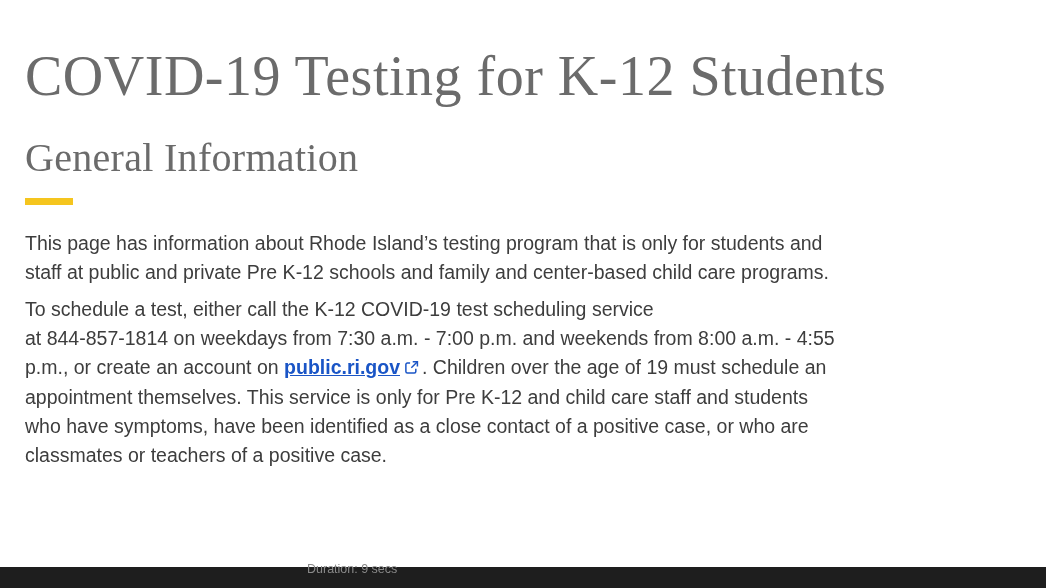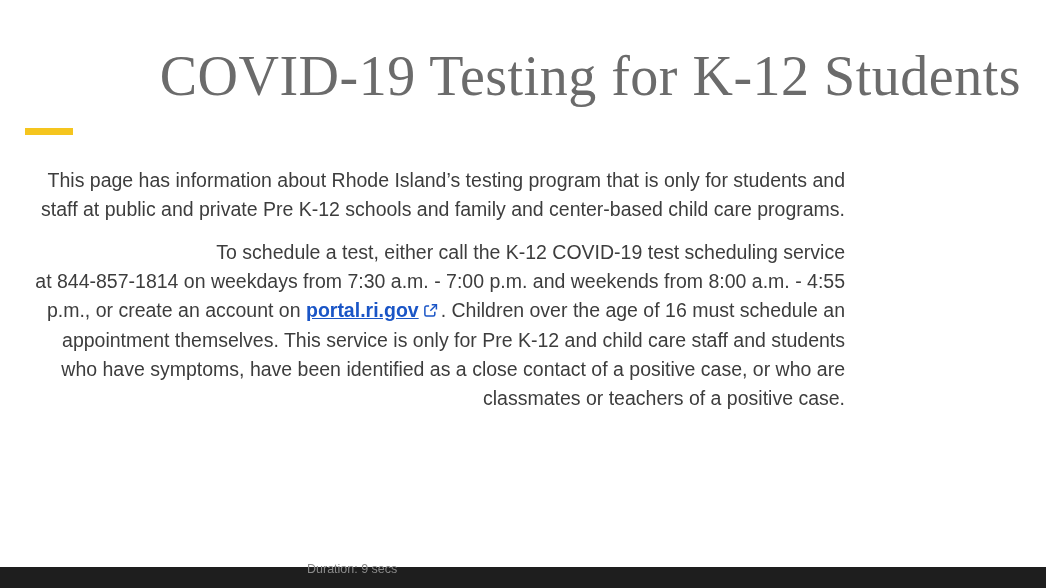--- a/index.html
+++ b/index.html
@@ -6,21 +6,21 @@
     --accent-yellow:#f5c51e;
     --link-blue:#1a55c6;
     --title-gray:#6b6b6b;
     --body-gray:#3d3d3d;
     --bar-dark:#1e1e1e;
     --duration-gray:#8a8a8a;
   }
   *{box-sizing:border-box;margin:0;padding:0;}
   html,body{width:1046px;height:588px;overflow:hidden;background:#ffffff;}
   body{position:relative;font-family:"Liberation Sans",sans-serif;}
-  .page{padding:42px 25px 0 25px;text-align:right;}
+  .page{padding:42px 25px 0 25px;}
   h1{
     font-family:"Liberation Serif","DejaVu Serif",serif;
     font-weight:400;
     font-size:56px;
     line-height:68px;
     color:var(--title-gray);
     letter-spacing:0.5px;
   }
   h1 span{display:block;}
   h2{
@@ -36,22 +36,22 @@
     width:48px;height:7px;
     background:var(--accent-yellow);
     margin-top:18px;
   }
   p{
     width:820px;
     font-size:19.5px;
     line-height:29px;
     color:var(--body-gray);
   }
-  .p1{margin-top:31px;}
-  .p2{margin-top:14px;}
+  .p1{margin-top:24px;}
+  .p2{margin-top:8px;}
   a.portal-link{
     color:var(--link-blue);
     font-weight:700;
     text-decoration:underline;
     cursor:pointer;
   }
   .ext-icon{
     display:inline-block;
     vertical-align:-1px;
     margin:0 3px 0 4px;
@@ -72,26 +72,27 @@
   }
 </style>
 </head>
 <body>
 
 <div class="page">
   <h1>
     <span>COVID-19 Testing for K-12 Students</span>
   </h1>
 
+  <h2>General Information</h2>
 
   <div class="rule"></div>
 
   <p class="p1">This page has information about Rhode Island’s testing program that is only for students and staff at public and private Pre K-12 schools and family and center-based child care programs.</p>
 
-  <p class="p2"><span>To schedule a test, either call the K-12 COVID-19 test scheduling service</span><br><span>at 844-857-1814 on weekdays from 7:30 a.m. - 7:00 p.m. and weekends from 8:00 a.m. - 4:55 p.m., or create an account on </span><a class="portal-link" href="#"><span>portal.ri.gov</span></a><span class="ext-icon"><svg width="15" height="15" viewBox="0 0 16 16" fill="none">
+  <p class="p2"><span>To schedule a test, either call the K-12 COVID-19 test scheduling service</span><br><span>at 844-857-1814 on weekdays from 7:30 a.m. - 7:00 p.m. and weekends from 8:00 a.m. - 4:55 p.m., or create an account on </span><a class="portal-link" href="#"><span>public.ri.gov</span></a><span class="ext-icon"><svg width="15" height="15" viewBox="0 0 16 16" fill="none">
           <path d="M6.5 3.2 H3.6 C2.7 3.2 2 3.9 2 4.8 v7.4 c0 .9 .7 1.6 1.6 1.6 h7.4 c.9 0 1.6-.7 1.6-1.6 V9.4" stroke="#1a55c6" stroke-width="1.6"></path>
           <path d="M9.3 1.8 h5 v5" stroke="#1a55c6" stroke-width="1.6"></path>
           <path d="M14 2.1 L7.8 8.3" stroke="#1a55c6" stroke-width="1.6"></path>
-        </svg></span><span>. Children over the age of 16 must schedule an appointment themselves. This service is only for Pre K-12 and child care staff and students who have symptoms, have been identified as a close contact of a positive case, or who are classmates or teachers of a positive case.</span></p>
+        </svg></span><span>. Children over the age of 19 must schedule an appointment themselves. This service is only for Pre K-12 and child care staff and students who have symptoms, have been identified as a close contact of a positive case, or who are classmates or teachers of a positive case.</span></p>
 </div>
 
 <div class="duration">Duration: 9 secs</div>
 <div class="bottom-bar"></div>
 
 </body></html>

